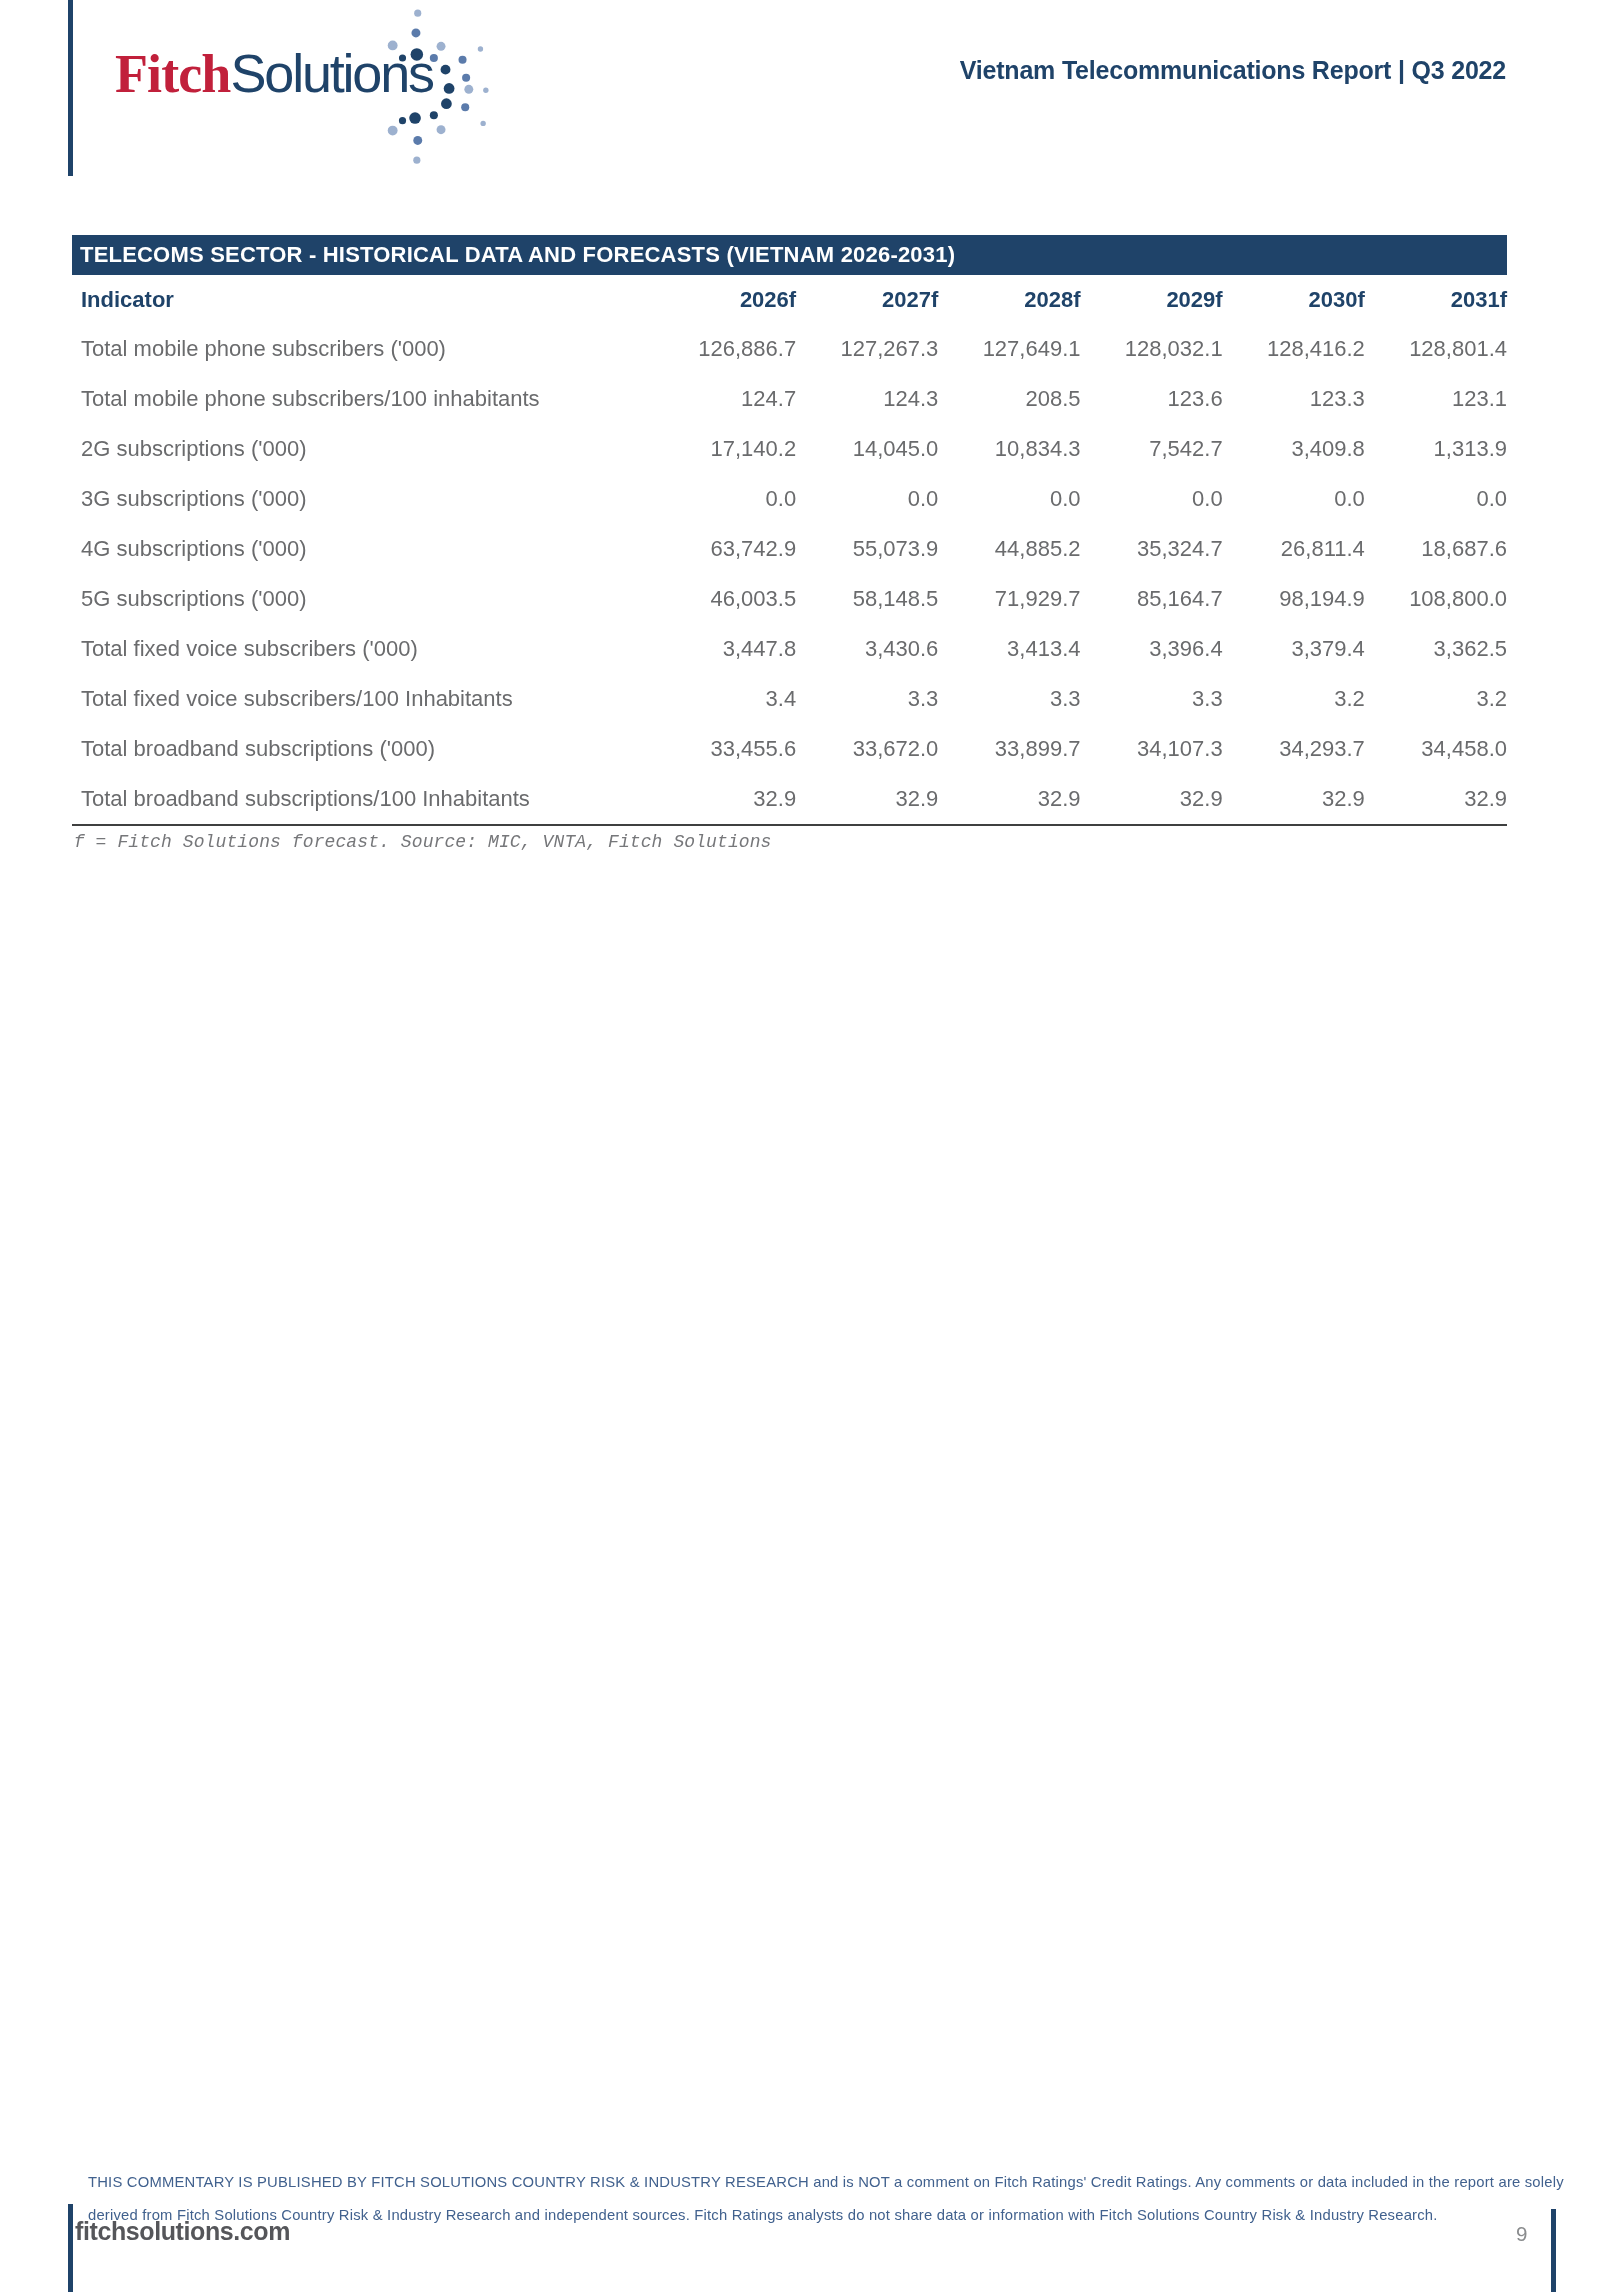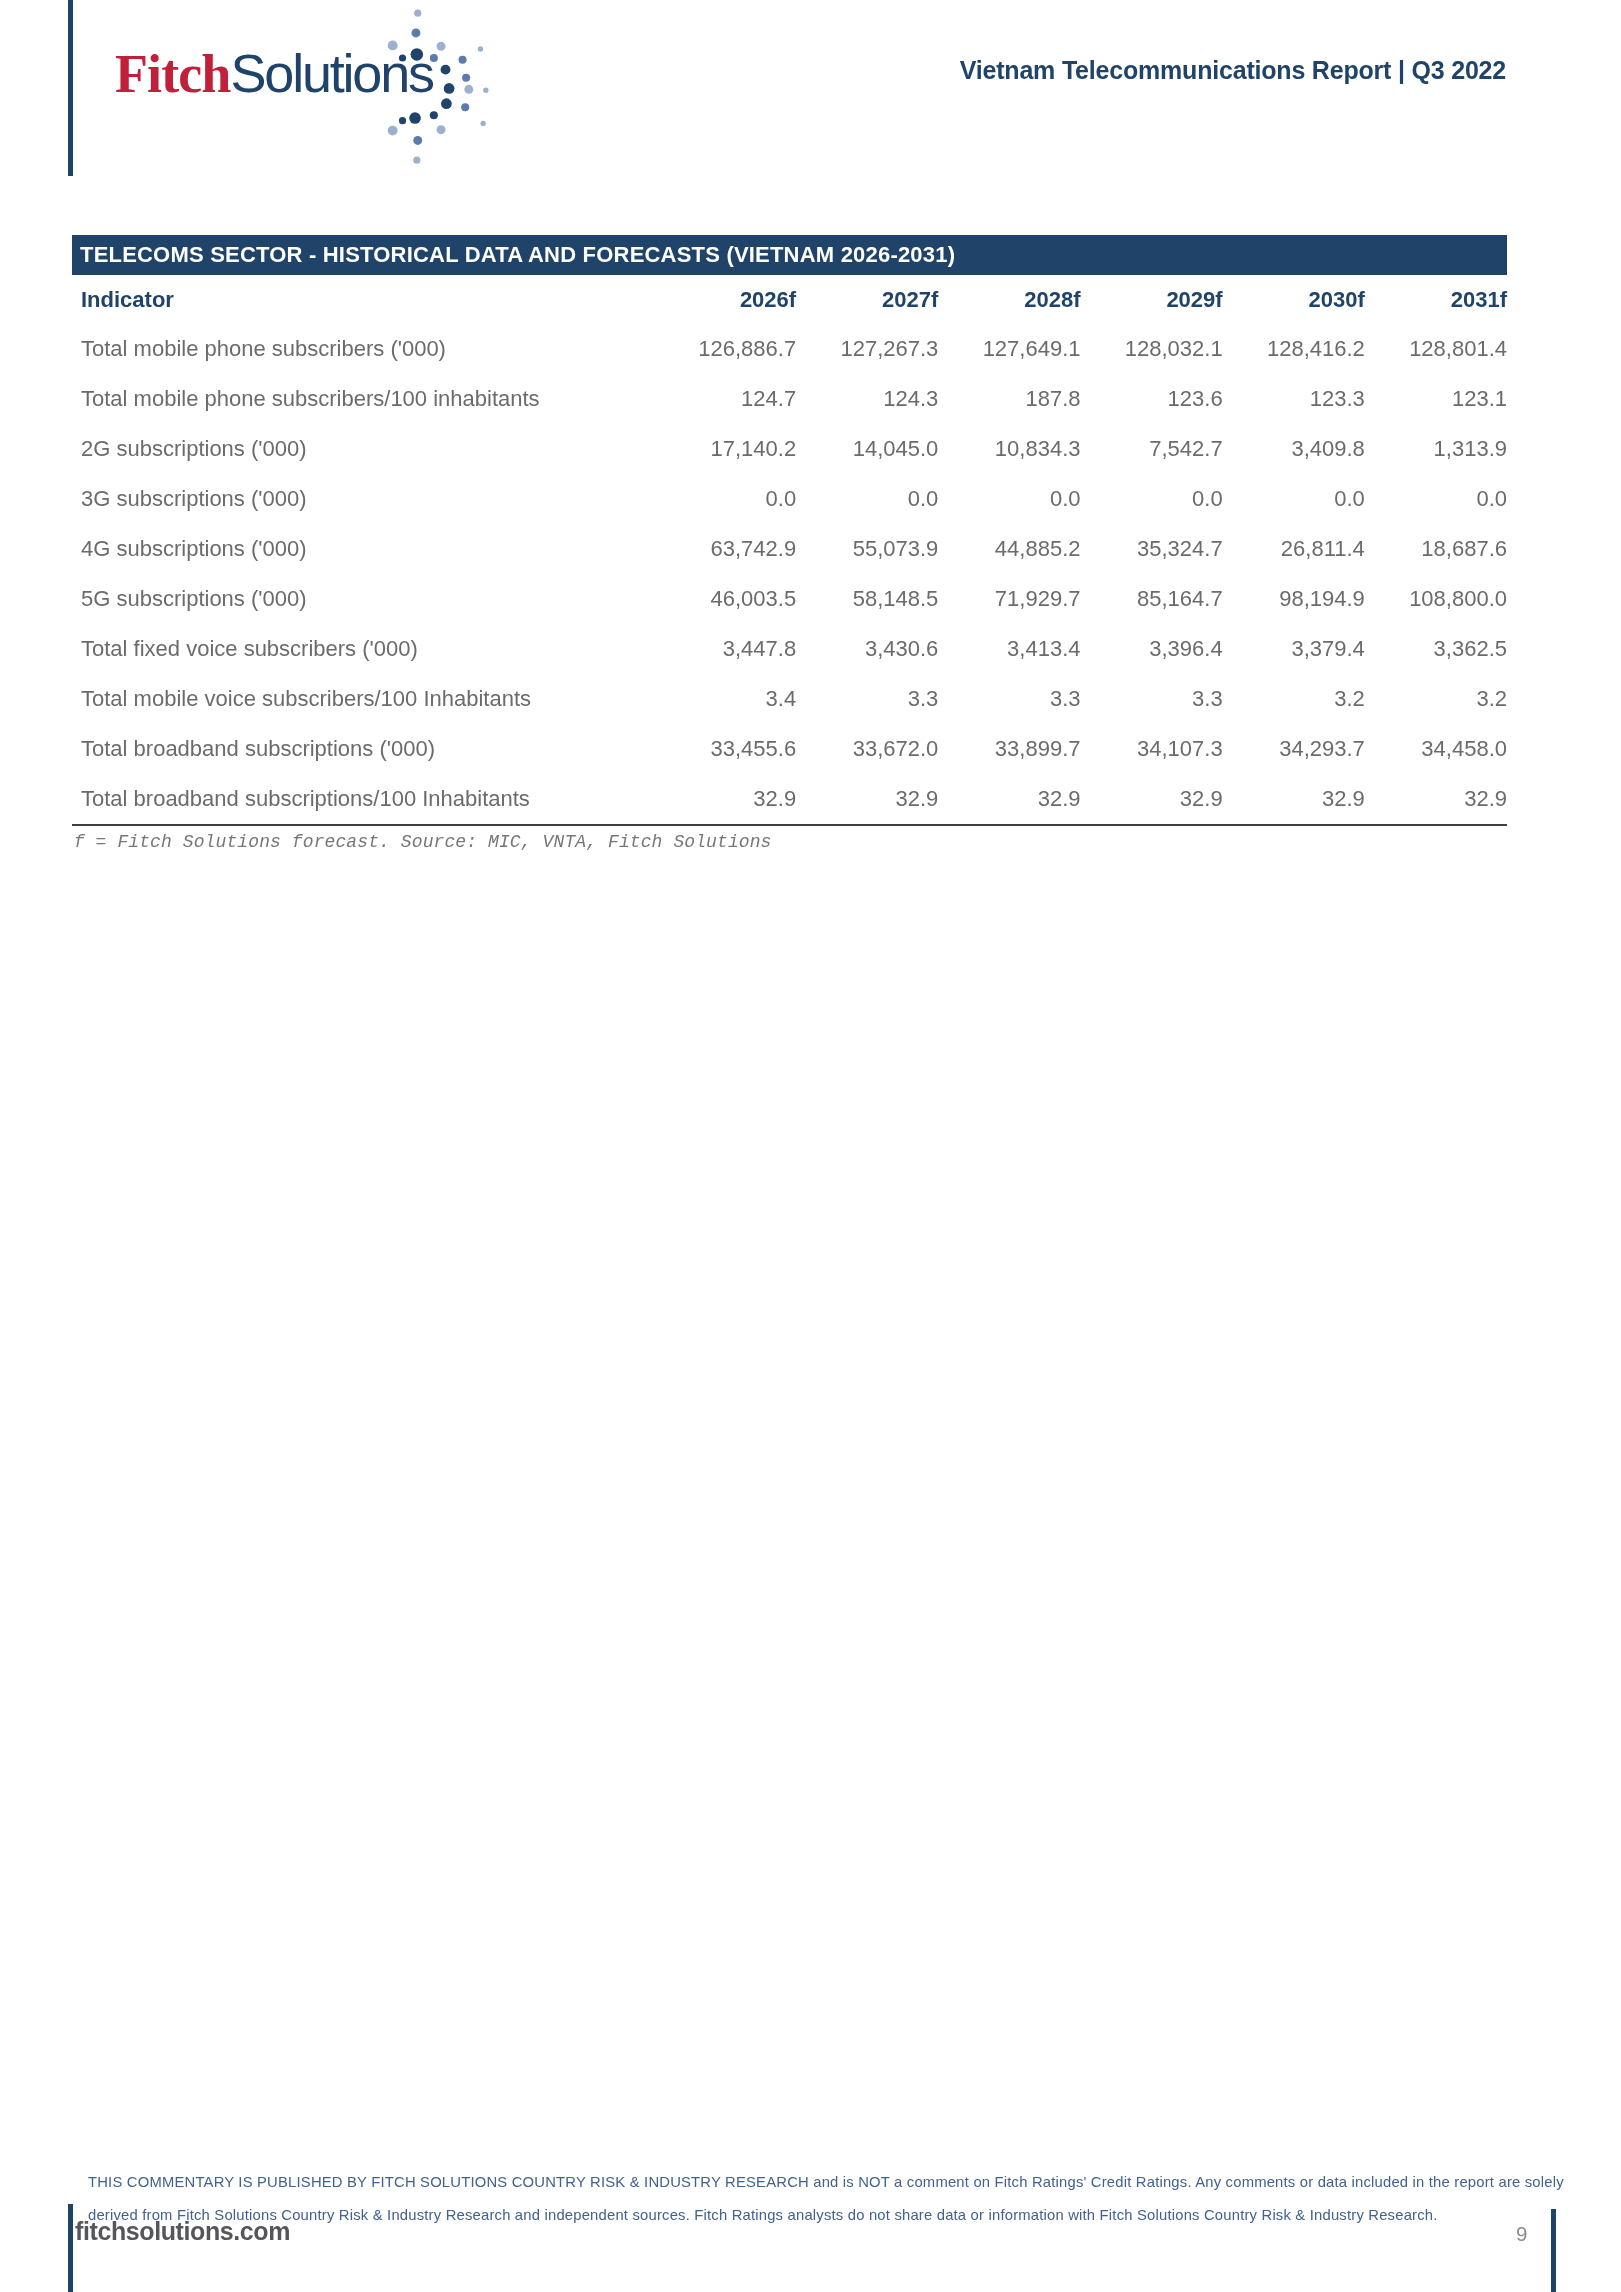--- a/index.html
+++ b/index.html
@@ -107,21 +107,21 @@
         <div class="tcell val">127,267.3</div>
         <div class="tcell val">127,649.1</div>
         <div class="tcell val">128,032.1</div>
         <div class="tcell val">128,416.2</div>
         <div class="tcell val">128,801.4</div>
       </div>
       <div class="tgrid trow">
         <div class="tcell lab">Total mobile phone subscribers/100 inhabitants</div>
         <div class="tcell val">124.7</div>
         <div class="tcell val">124.3</div>
-        <div class="tcell val">187.8</div>
+        <div class="tcell val">208.5</div>
         <div class="tcell val">123.6</div>
         <div class="tcell val">123.3</div>
         <div class="tcell val">123.1</div>
       </div>
       <div class="tgrid trow">
         <div class="tcell lab">2G subscriptions ('000)</div>
         <div class="tcell val">17,140.2</div>
         <div class="tcell val">14,045.0</div>
         <div class="tcell val">10,834.3</div>
         <div class="tcell val">7,542.7</div>
@@ -158,21 +158,21 @@
       <div class="tgrid trow">
         <div class="tcell lab">Total fixed voice subscribers ('000)</div>
         <div class="tcell val">3,447.8</div>
         <div class="tcell val">3,430.6</div>
         <div class="tcell val">3,413.4</div>
         <div class="tcell val">3,396.4</div>
         <div class="tcell val">3,379.4</div>
         <div class="tcell val">3,362.5</div>
       </div>
       <div class="tgrid trow">
-        <div class="tcell lab">Total mobile voice subscribers/100 Inhabitants</div>
+        <div class="tcell lab">Total fixed voice subscribers/100 Inhabitants</div>
         <div class="tcell val">3.4</div>
         <div class="tcell val">3.3</div>
         <div class="tcell val">3.3</div>
         <div class="tcell val">3.3</div>
         <div class="tcell val">3.2</div>
         <div class="tcell val">3.2</div>
       </div>
       <div class="tgrid trow">
         <div class="tcell lab">Total broadband subscriptions ('000)</div>
         <div class="tcell val">33,455.6</div>

